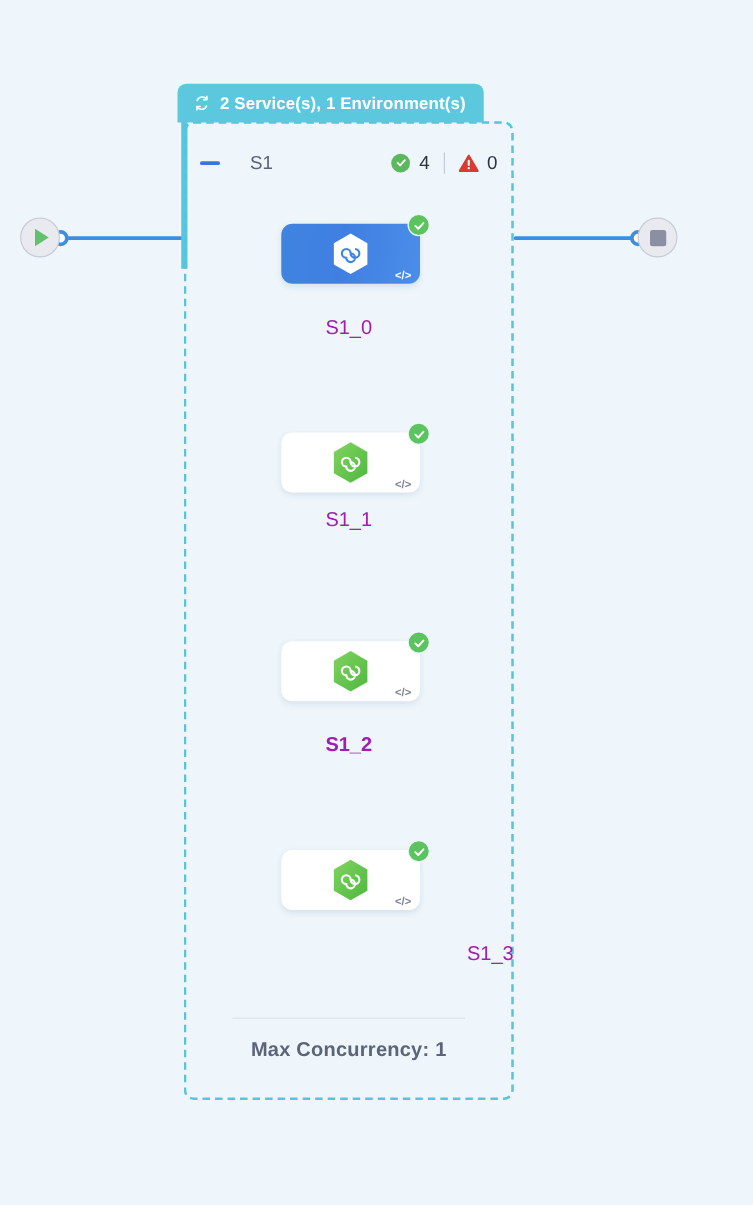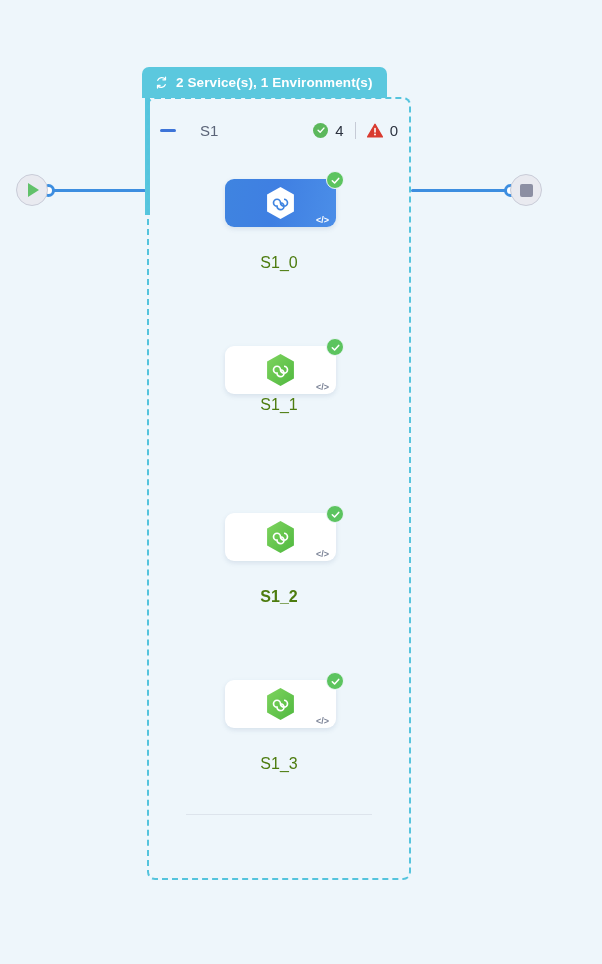--- a/index.html
+++ b/index.html
@@ -227,21 +227,21 @@
   }
   .code-glyph.on-blue  { color: #ffffff; }
   .code-glyph.on-white { color: #7b8396; }
 
   .node-label {
     position: absolute;
     left: 147px;
     width: 264px;
     text-align: center;
     font-size: 16px;
-    color: #4d7c0f;
+    color: #a21caf;
   }
 
   
   .footer-divider {
     position: absolute;
     left: 186px;
     top: 814px;
     width: 186px;
     height: 1px;
     background: #dde4ec;
@@ -345,21 +345,21 @@
             <path d="M13.1 22.6 a3.9 3.9 0 1 1 3.9 -3.9 a3.9 3.9 0 1 0 3.9 -3.9 a3.9 3.9 0 0 1 0 7.8 a3.9 3.9 0 0 1 -3.9 -3.9 a3.9 3.9 0 1 1 -3.9 3.9 Z" fill="none" stroke="#ffffff" stroke-width="1.9" stroke-linecap="round"></path>
           </svg>
           <span class="code-glyph on-white">&lt;/&gt;</span>
         </div>
         <span class="node-check">
           <svg viewBox="0 0 24 24">
             <path d="M5 12.5 L10 17.5 L19 7.5" fill="none" stroke="#ffffff" stroke-width="3.4" stroke-linecap="round" stroke-linejoin="round"></path>
           </svg>
         </span>
       </div>
-      <div class="node-label" style="top: 396px;">S1_1</div>
+      <div class="node-label" style="top: 408px;">S1_1</div>
       <div class="node" style="top: 513px;">
         <div class="node-card plain">
           <svg class="hex" viewBox="0 0 34 38">
             <defs>
               <linearGradient id="gGreen2" x1="0" y1="0" x2="1" y2="1">
                 <stop offset="0%" stop-color="#7fd45f"></stop>
                 <stop offset="100%" stop-color="#4fb83f"></stop>
               </linearGradient>
             </defs>
             <path d="M17 1 L32 9.5 L32 28.5 L17 37 L2 28.5 L2 9.5 Z" fill="url(#gGreen2)"></path>
@@ -387,18 +387,19 @@
             <path d="M13.1 22.6 a3.9 3.9 0 1 1 3.9 -3.9 a3.9 3.9 0 1 0 3.9 -3.9 a3.9 3.9 0 0 1 0 7.8 a3.9 3.9 0 0 1 -3.9 -3.9 a3.9 3.9 0 1 1 -3.9 3.9 Z" fill="none" stroke="#ffffff" stroke-width="1.9" stroke-linecap="round"></path>
           </svg>
           <span class="code-glyph on-white">&lt;/&gt;</span>
         </div>
         <span class="node-check">
           <svg viewBox="0 0 24 24">
             <path d="M5 12.5 L10 17.5 L19 7.5" fill="none" stroke="#ffffff" stroke-width="3.4" stroke-linecap="round" stroke-linejoin="round"></path>
           </svg>
         </span>
       </div>
-      <div class="node-label" style="top: 755px;">S1_3</div>
+      <div class="node-label" style="top: 755px; text-align: right;">S1_3</div>
     </div>
 
   <div class="footer-divider"></div>
+  <div class="footer-text">Max Concurrency: 1</div>
 
 </div>
 
 </body></html>

